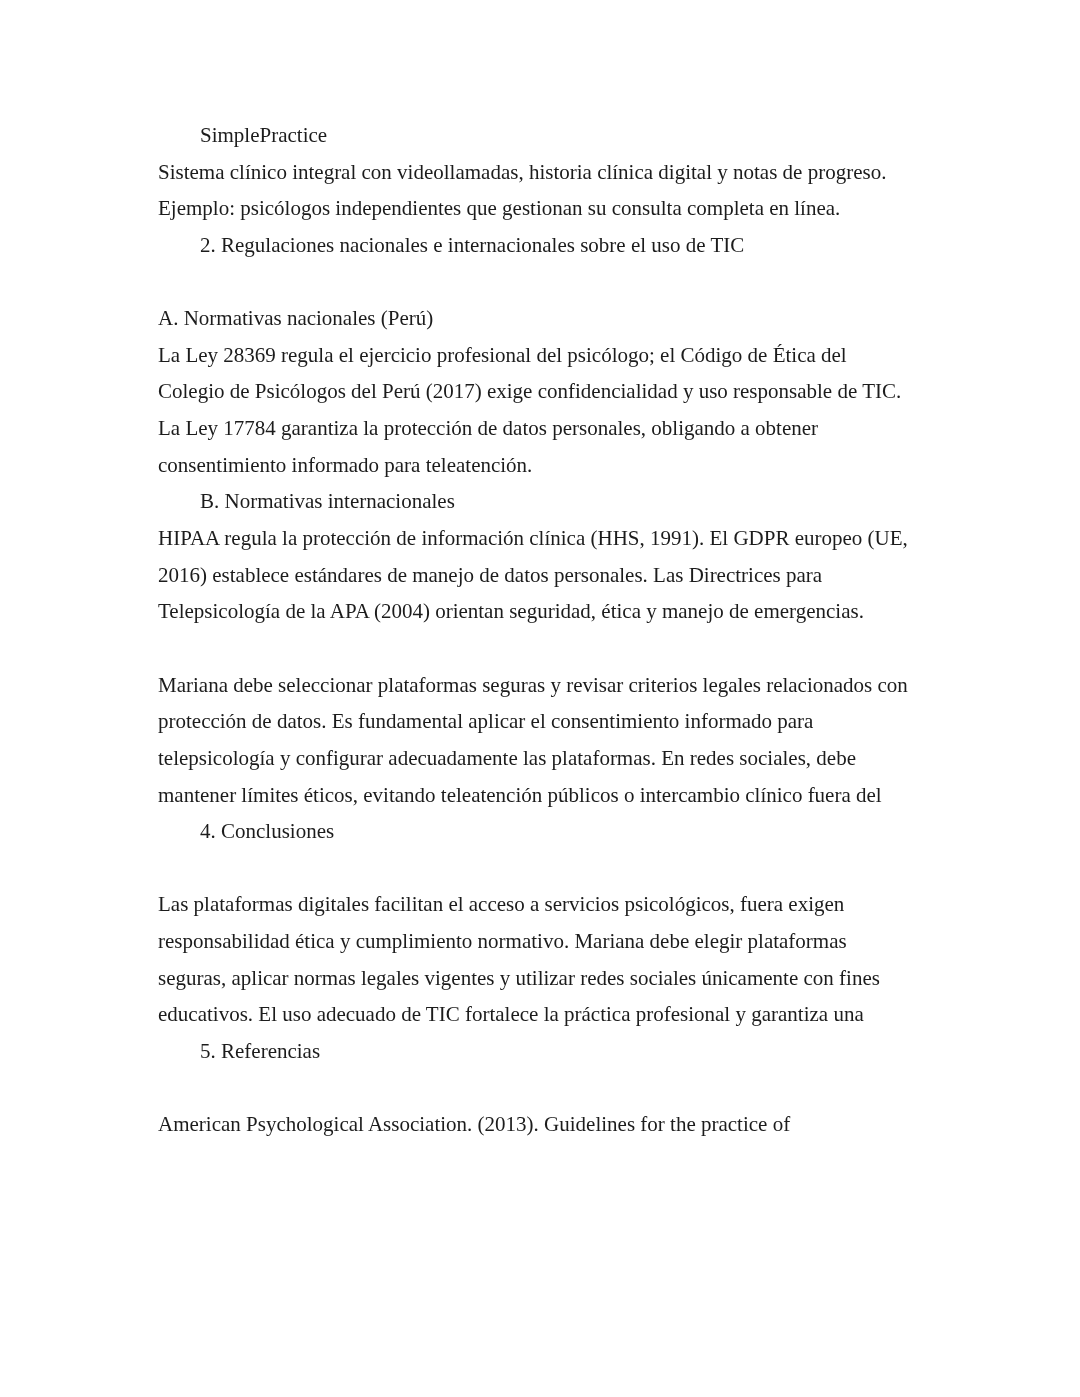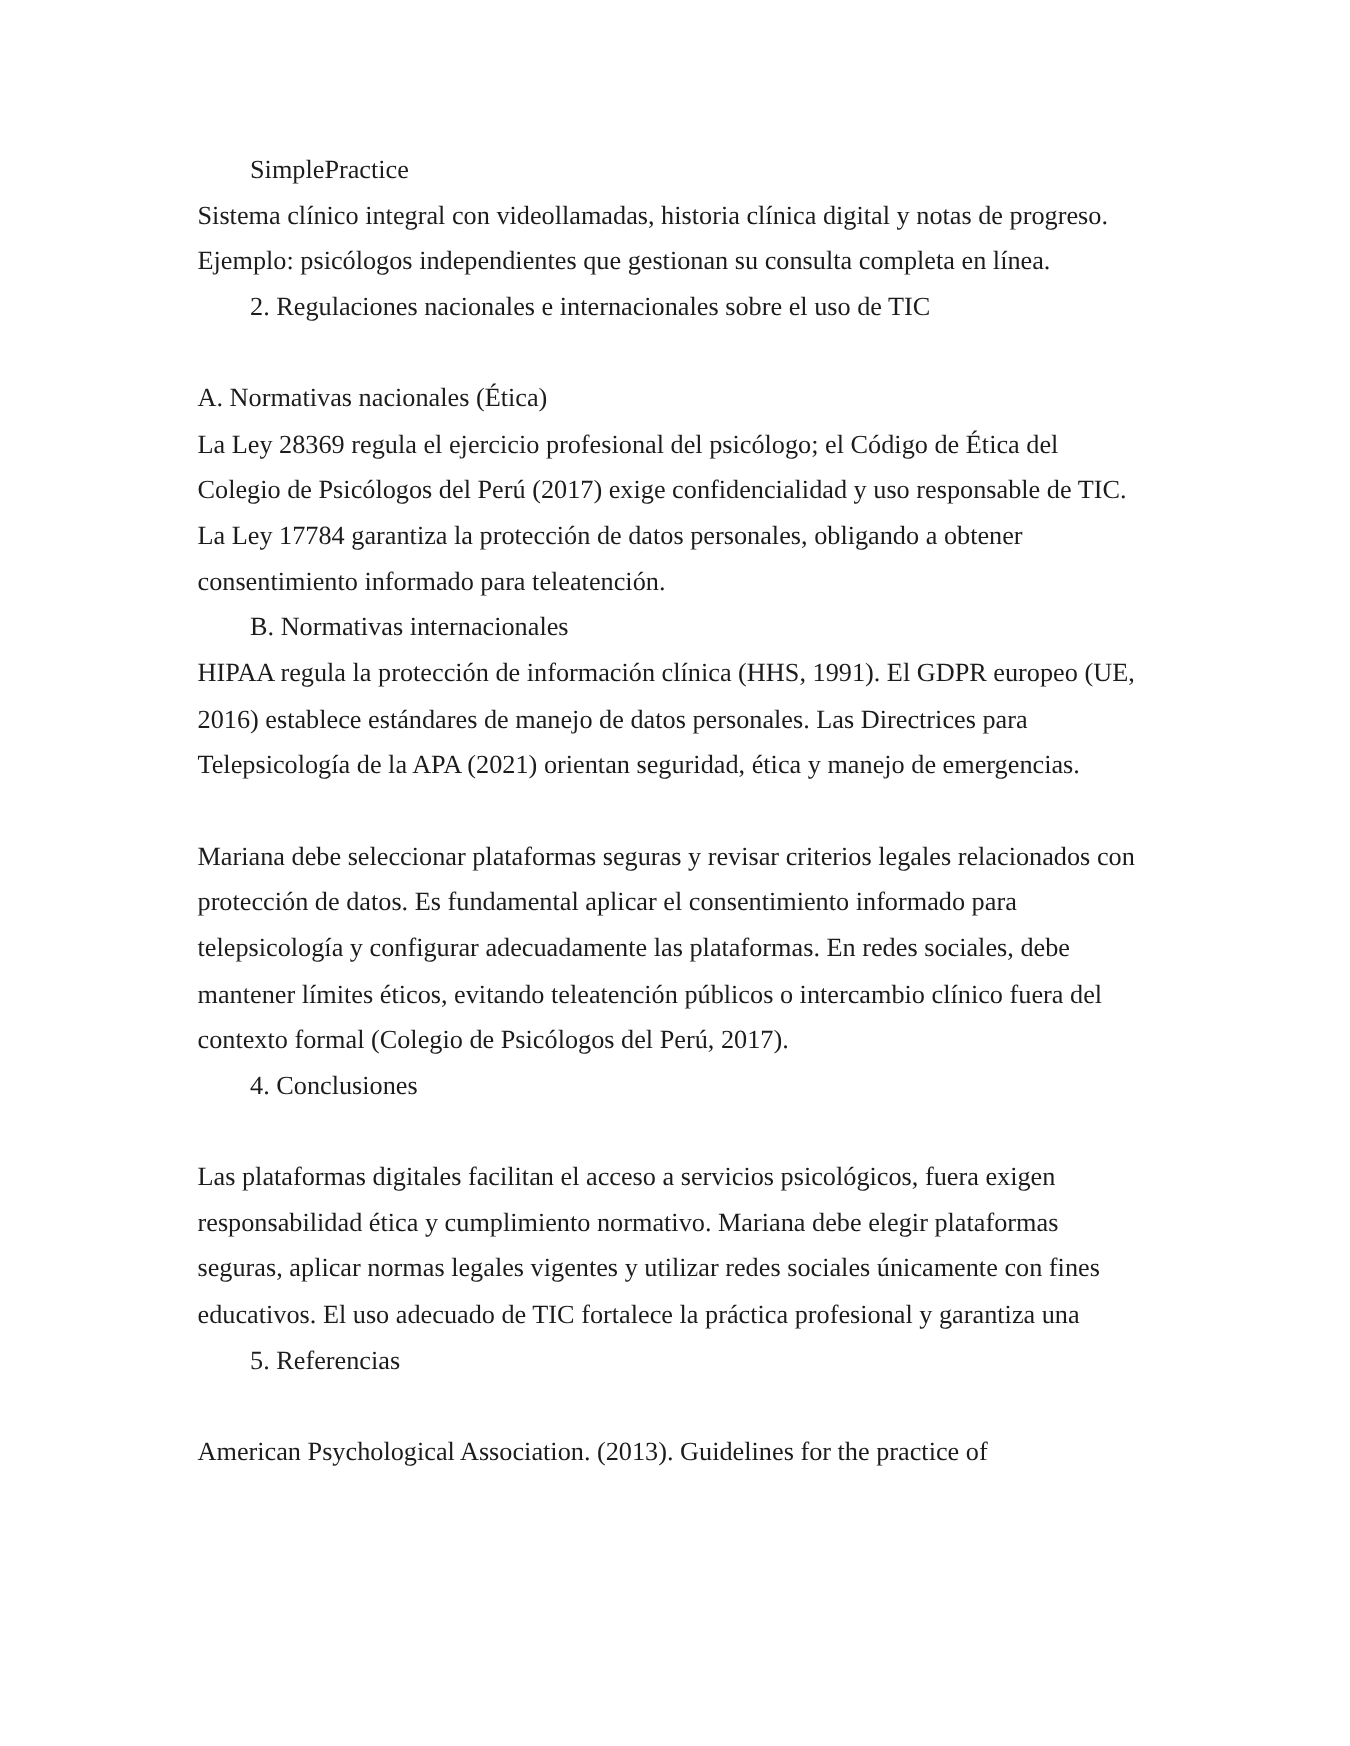--- a/index.html
+++ b/index.html
@@ -38,35 +38,34 @@
 </head>
 <body>
 
 <div class="page">
   <div class="doc-body" style="color: rgb(28, 28, 28);">
       <div class="line indent">SimplePractice</div>
       <div class="line">Sistema clínico integral con videollamadas, historia clínica digital y notas de progreso.</div>
       <div class="line">Ejemplo: psicólogos independientes que gestionan su consulta completa en línea.</div>
       <div class="line indent">2. Regulaciones nacionales e internacionales sobre el uso de TIC</div>
       <div class="line blank">&nbsp;</div>
-      <div class="line">A. Normativas nacionales (Ética)</div>
+      <div class="line">A. Normativas nacionales (Perú)</div>
       <div class="line">La Ley 28369 regula el ejercicio profesional del psicólogo; el Código de Ética del</div>
       <div class="line">Colegio de Psicólogos del Perú (2017) exige confidencialidad y uso responsable de TIC.</div>
       <div class="line">La Ley 17784 garantiza la protección de datos personales, obligando a obtener</div>
       <div class="line">consentimiento informado para teleatención.</div>
       <div class="line indent">B. Normativas internacionales</div>
       <div class="line">HIPAA regula la protección de información clínica (HHS, 1991). El GDPR europeo (UE,</div>
       <div class="line">2016) establece estándares de manejo de datos personales. Las Directrices para</div>
-      <div class="line">Telepsicología de la APA (2021) orientan seguridad, ética y manejo de emergencias.</div>
+      <div class="line">Telepsicología de la APA (2004) orientan seguridad, ética y manejo de emergencias.</div>
       <div class="line blank">&nbsp;</div>
       <div class="line">Mariana debe seleccionar plataformas seguras y revisar criterios legales relacionados con</div>
       <div class="line">protección de datos. Es fundamental aplicar el consentimiento informado para</div>
       <div class="line">telepsicología y configurar adecuadamente las plataformas. En redes sociales, debe</div>
       <div class="line">mantener límites éticos, evitando teleatención públicos o intercambio clínico fuera del</div>
-      <div class="line">contexto formal (Colegio de Psicólogos del Perú, 2017).</div>
       <div class="line indent">4. Conclusiones</div>
       <div class="line blank">&nbsp;</div>
       <div class="line">Las plataformas digitales facilitan el acceso a servicios psicológicos, fuera exigen</div>
       <div class="line">responsabilidad ética y cumplimiento normativo. Mariana debe elegir plataformas</div>
       <div class="line">seguras, aplicar normas legales vigentes y utilizar redes sociales únicamente con fines</div>
       <div class="line">educativos. El uso adecuado de TIC fortalece la práctica profesional y garantiza una</div>
       <div class="line indent">5. Referencias</div>
       <div class="line blank">&nbsp;</div>
       <div class="line">American Psychological Association. (2013). Guidelines for the practice of</div>
     </div>

